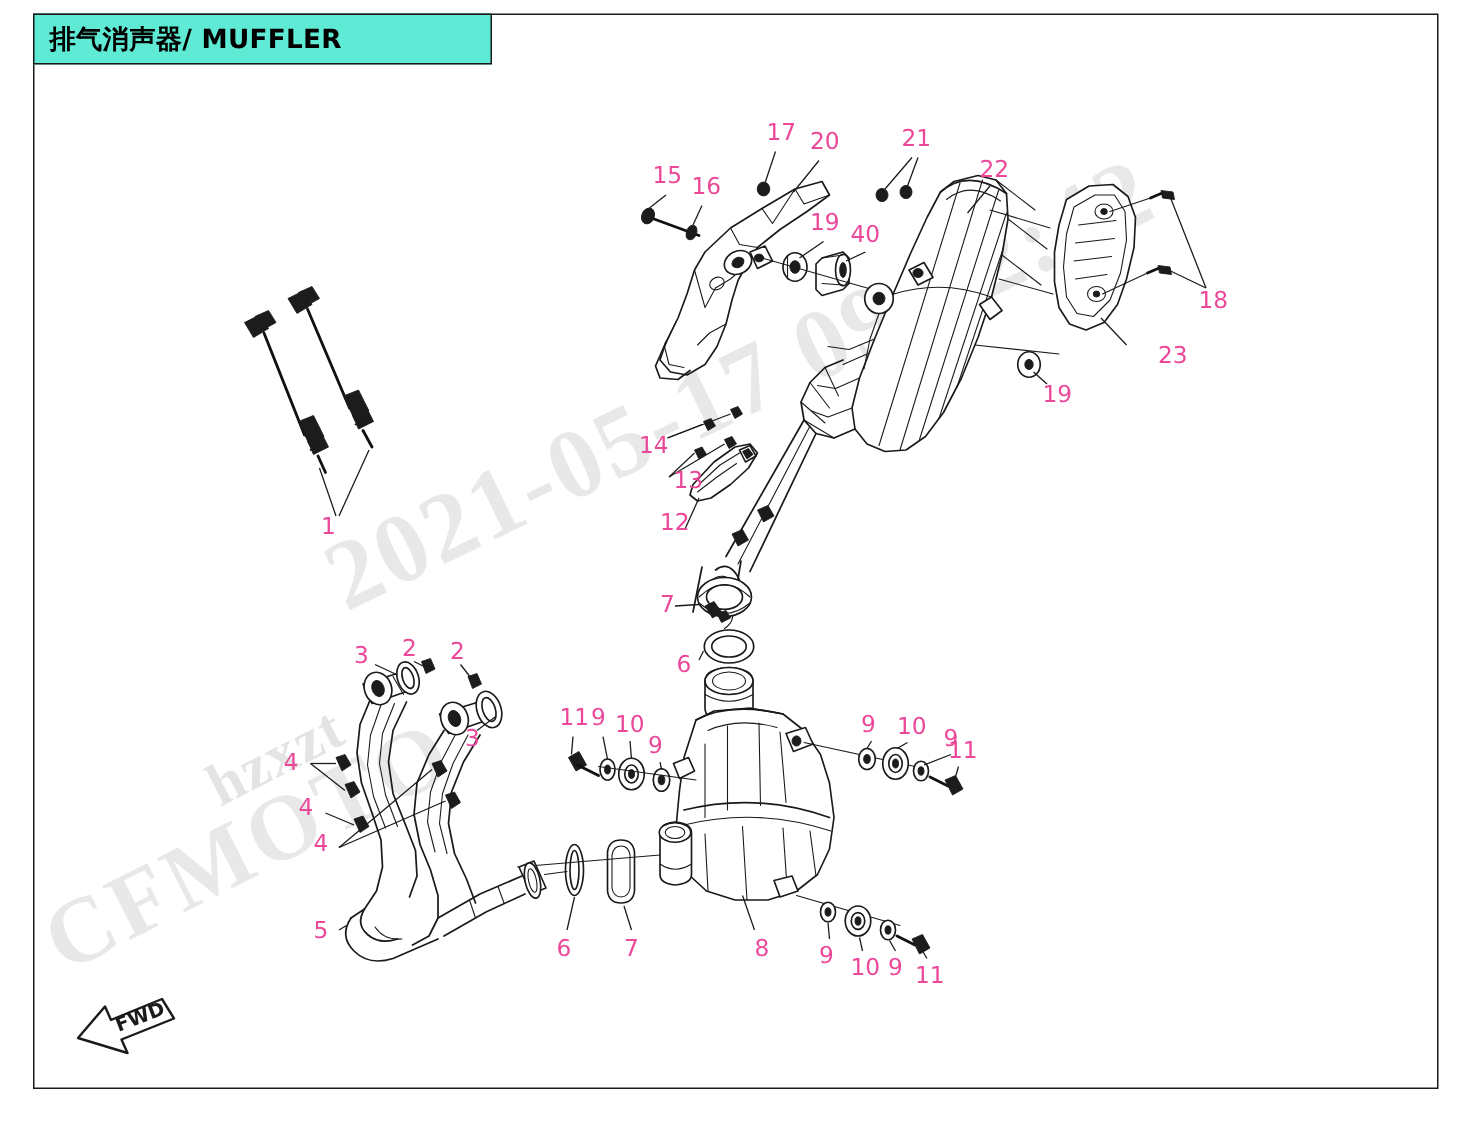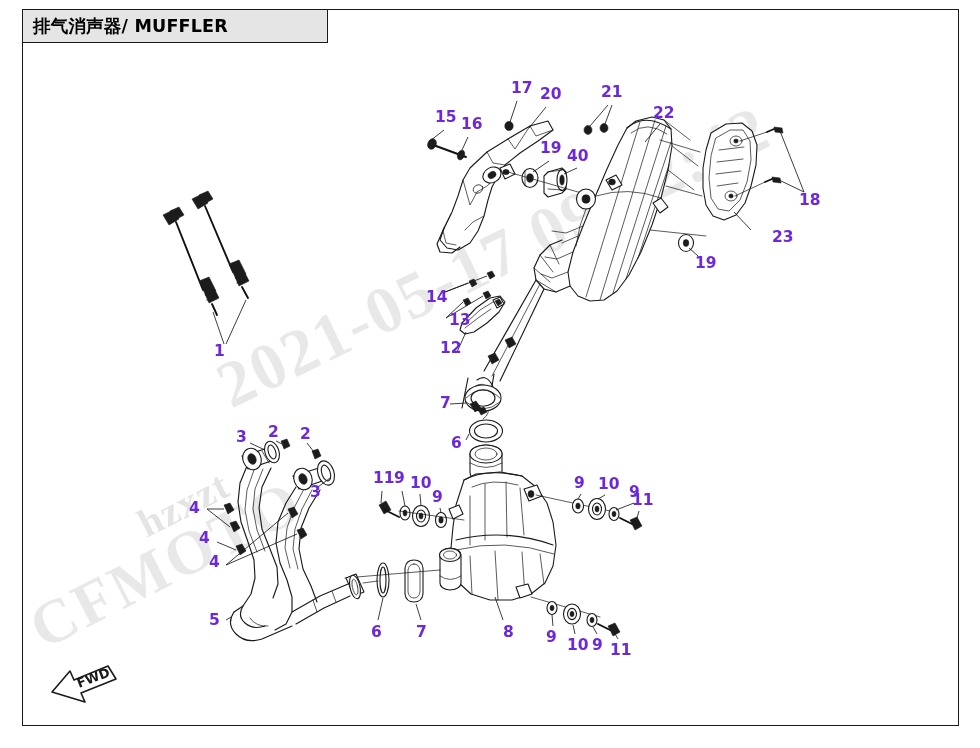--- a/index.html
+++ b/index.html
@@ -7,21 +7,21 @@
   body{width:980px;height:748px;overflow:hidden;
        font-family:"Liberation Sans","DejaVu Sans",sans-serif;color:#000;}
   #page{position:relative;width:980px;height:748px;background:#fff;}
 
   
   #frame{position:absolute;left:22px;top:9px;width:937px;height:717px;
          border:1.6px solid #1a1a1a;box-sizing:border-box;}
 
   
   #title-box{position:absolute;left:22px;top:9px;width:306px;height:34px;
-             border:1.6px solid #1a1a1a;box-sizing:border-box;background:#e5e5e5;
+             border:1.6px solid #1a1a1a;box-sizing:border-box;background:#5eead4;
              display:flex;align-items:center;z-index:30;}
   #title-text{font-size:17.5px;font-weight:bold;letter-spacing:.2px;
               padding-left:10px;white-space:nowrap;
               font-family:"DejaVu Sans","Liberation Sans",sans-serif;}
 
   
   .wm{position:absolute;color:#000;opacity:.085;font-weight:bold;
       white-space:nowrap;pointer-events:none;user-select:none;z-index:1;}
   #wm-date{left:205px;top:355px;font-size:66px;
            transform:rotate(-26deg);transform-origin:0 0;
@@ -30,23 +30,23 @@
             transform:rotate(-27deg);transform-origin:0 0;
             font-family:"Liberation Serif","DejaVu Serif",serif;letter-spacing:3px;}
   #wm-site{left:130px;top:505px;font-size:40px;
            transform:rotate(-27deg);transform-origin:0 0;opacity:.10;
            font-family:"Liberation Serif","DejaVu Serif",serif;letter-spacing:1px;}
 
   
   #art{position:absolute;left:0;top:0;width:980px;height:748px;z-index:10;}
 
   
-  .lbl{position:absolute;z-index:20;font-size:15.5px;font-weight:bold;
+  .lbl{position:absolute;z-index:20;font-size:15.5px;font-weight:normal;
        font-family:"DejaVu Sans","Liberation Sans",sans-serif;
-       line-height:1;color:#6d28d9;user-select:none;}
+       line-height:1;color:#ec4899;user-select:none;}
 
   
   #fwd{position:absolute;left:48px;top:662px;width:72px;height:46px;z-index:20;}
 </style>
 </head>
 <body>
 
 <div id="page">
 
   <div id="frame"></div>

